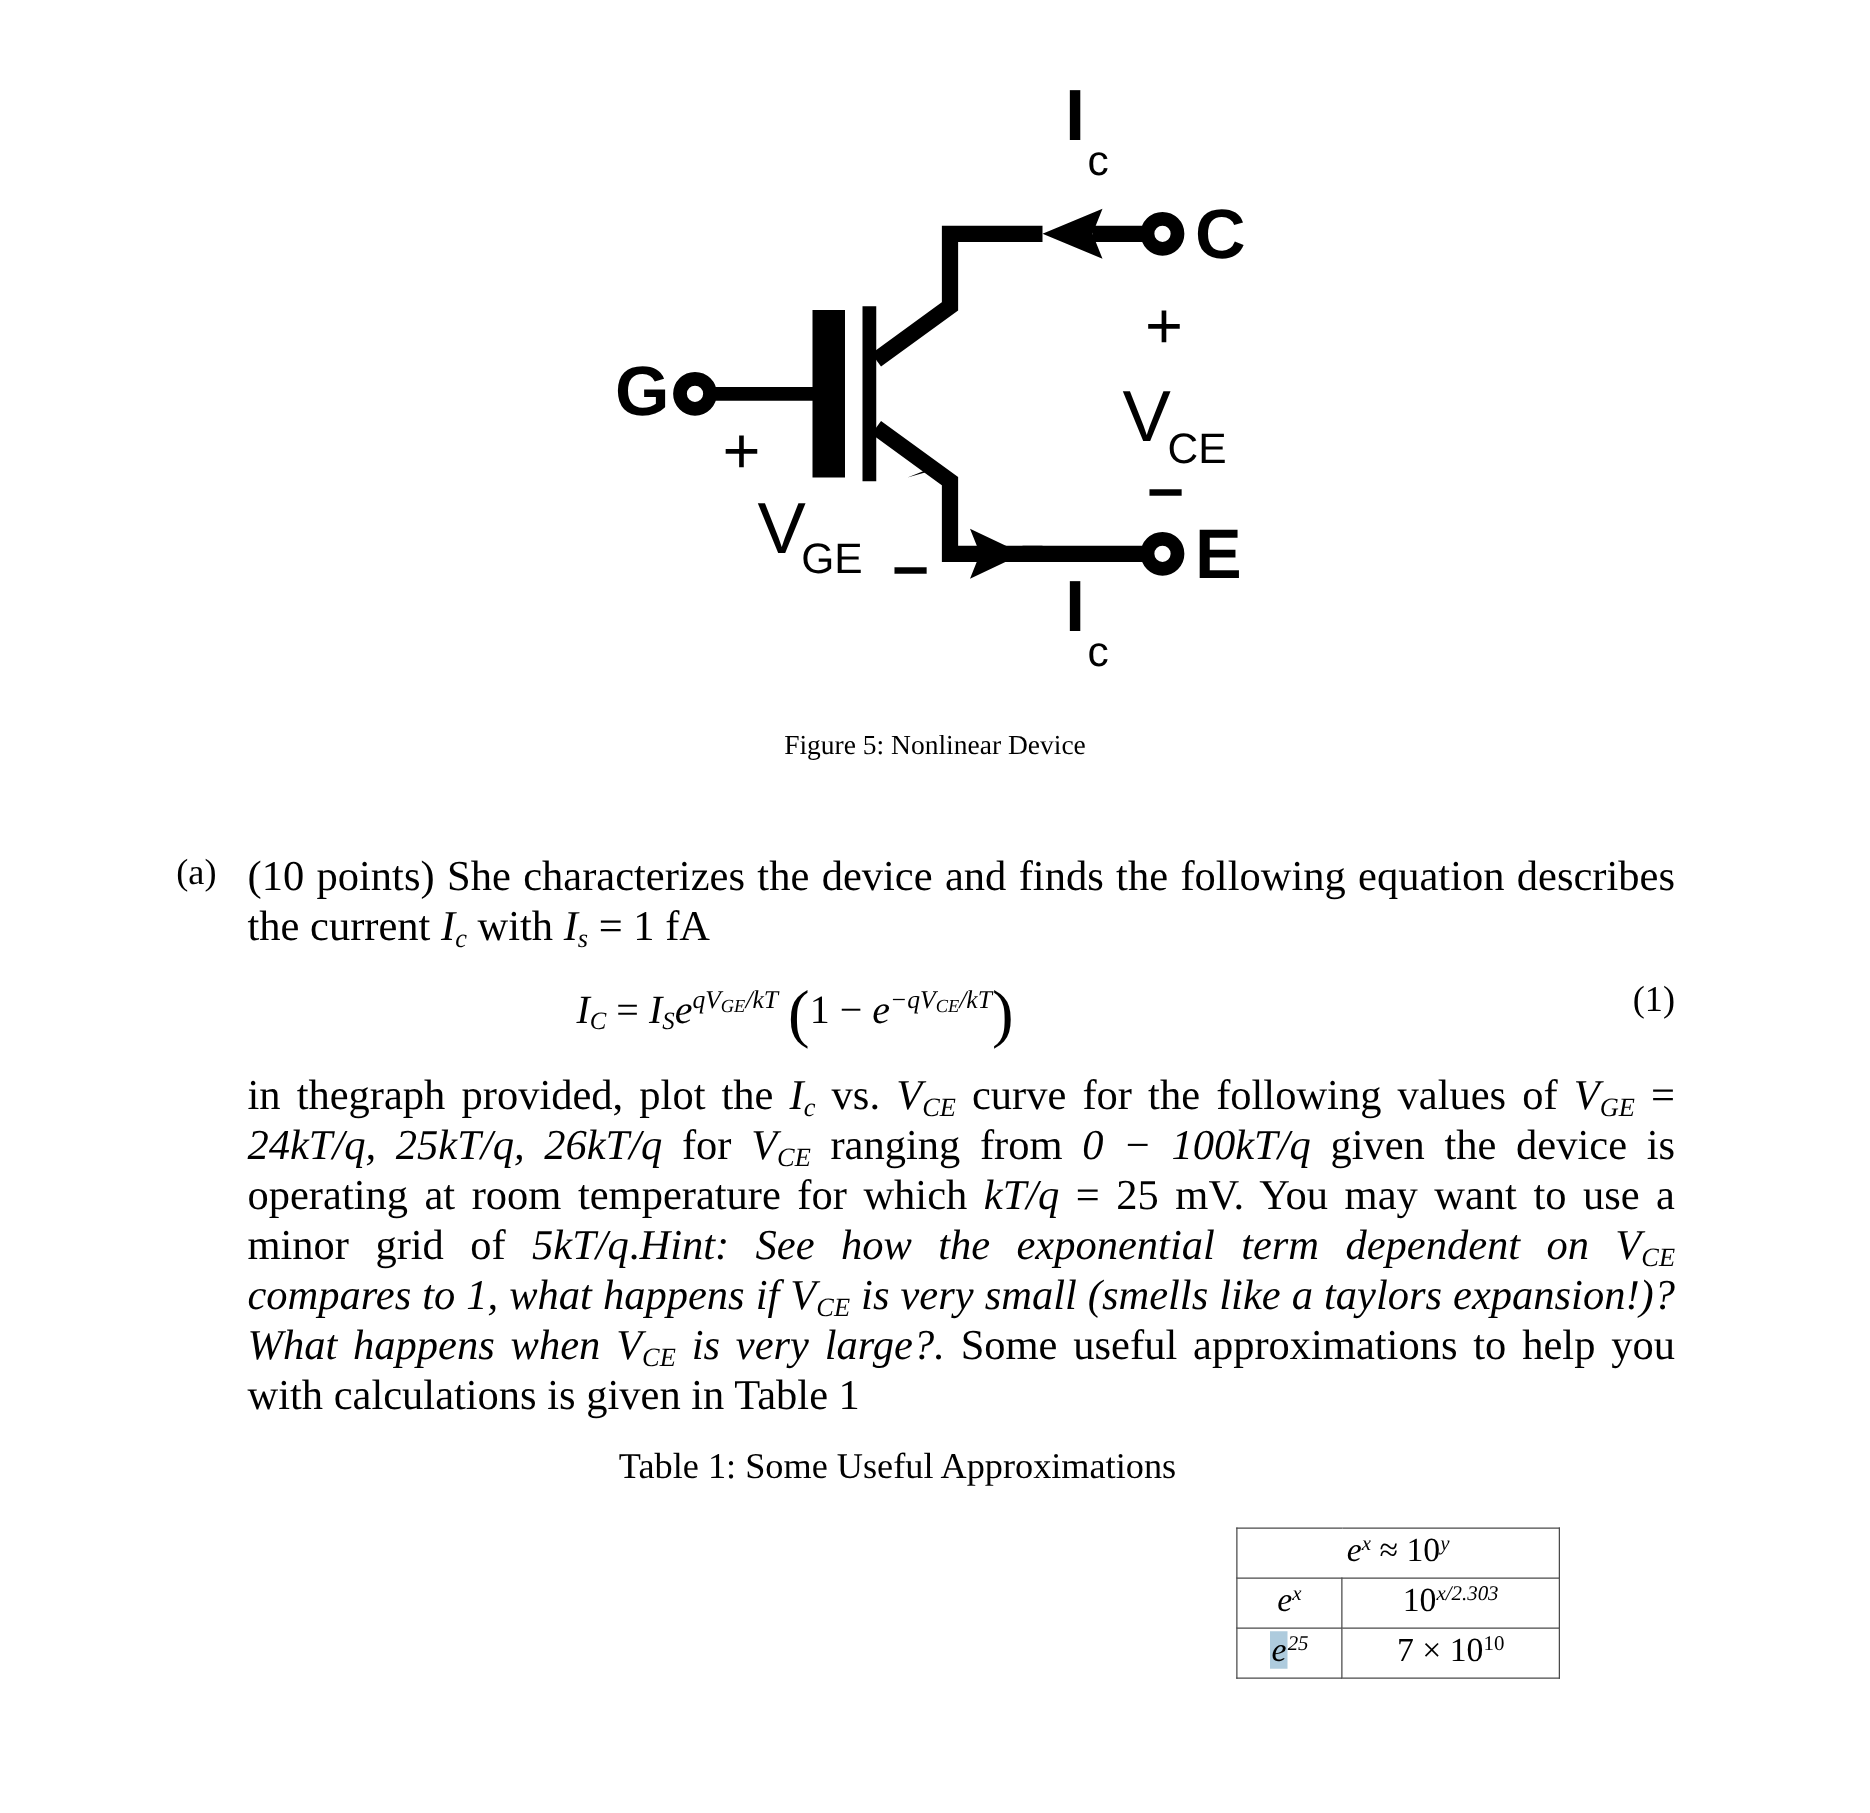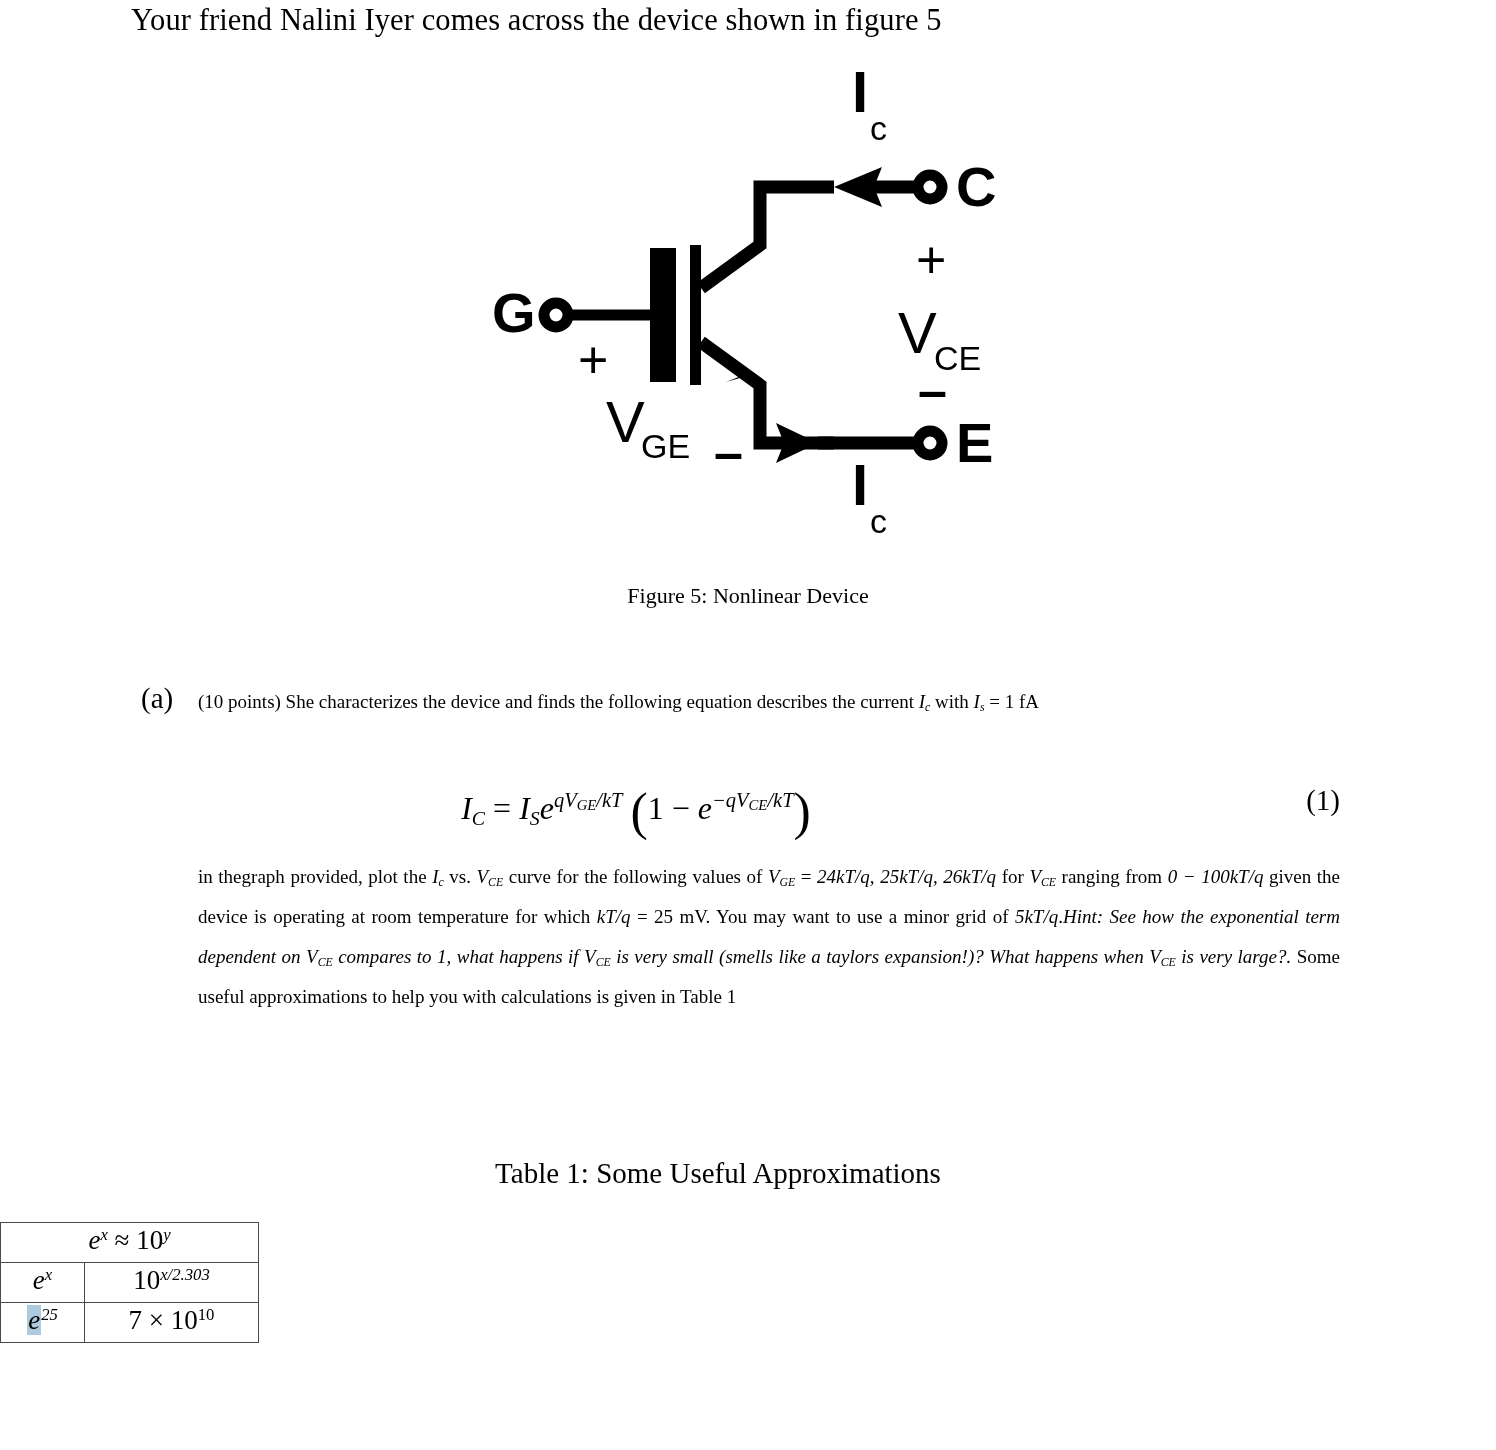--- a/index.html
+++ b/index.html
@@ -77,21 +77,21 @@
     padding-left: 198px;
     padding-right: 156px;
   }
   .item-label {
     position: absolute;
     left: 141px;
     top: 0;
     font-size: 29px;
   }
   .para {
-    font-size: 19px;
+    font-size: 34px;
     line-height: 40px;
     text-align: justify;
     text-justify: inter-word;
   }
   .para.first { text-indent: 0; }
 
   
   #equation-row {
     position: absolute;
     left: 0;
@@ -146,21 +146,21 @@
     font-size: 29px;
   }
 
   
   #approx-table-wrap {
     position: absolute;
     left: 0;
     top: 1222px;
     width: 1248px;
     display: flex;
-    justify-content: flex-start;
+    justify-content: flex-end;
   }
   table#approx-table {
     border-collapse: collapse;
     font-size: 27px;
     color: #000;
   }
   table#approx-table td {
     border: 1.5px solid #4a4a4a;
     padding: 2px 10px 6px 10px;
     text-align: center;
@@ -173,21 +173,20 @@
   .sel-highlight {
     background: #aecbdd;
     padding: 0 1px;
   }
 </style>
 </head>
 <body>
 
 <div class="page">
 
-  <div id="intro-line">Your friend Nalini Iyer comes across the device shown in figure 5</div>
 
   <div id="figure-block">
     <div id="circuit-wrap">
       <svg id="circuit-svg" width="540" height="500" viewBox="0 0 540 500">
         <g stroke="#000" fill="#000" stroke-linecap="butt" stroke-linejoin="miter">
 
           <circle cx="78" cy="255" r="12" fill="none" stroke-width="11"></circle>
           <line x1="90" y1="255" x2="176" y2="255" stroke-width="11"></line>
 
           <rect x="172" y="188" width="26" height="134" stroke="none"></rect>

